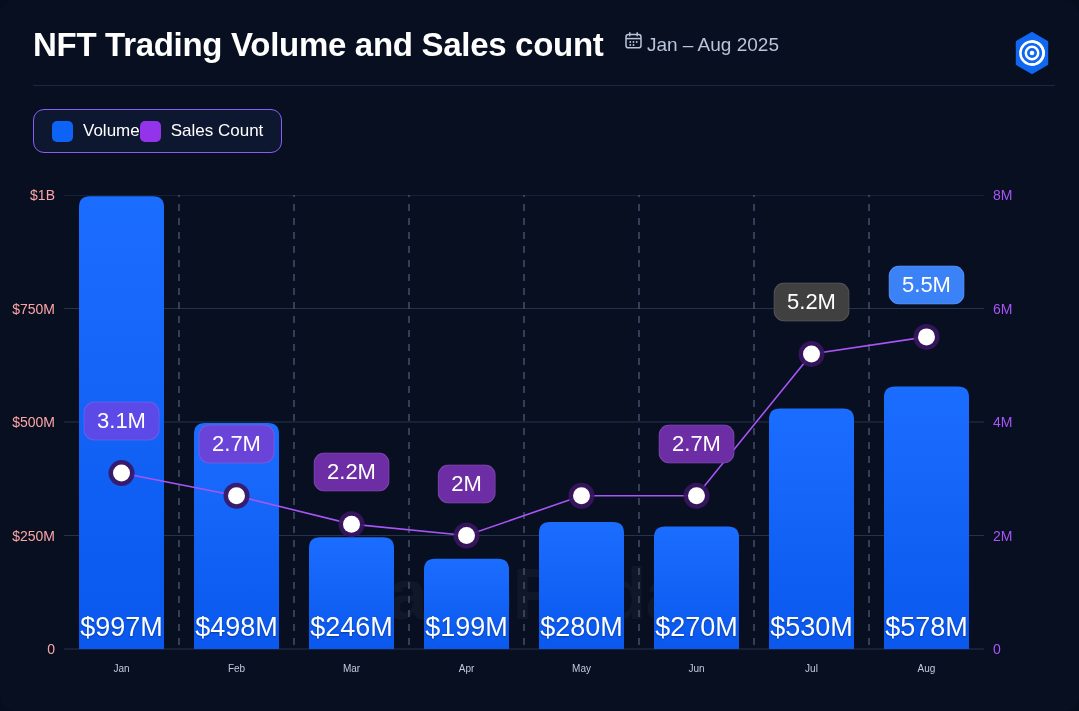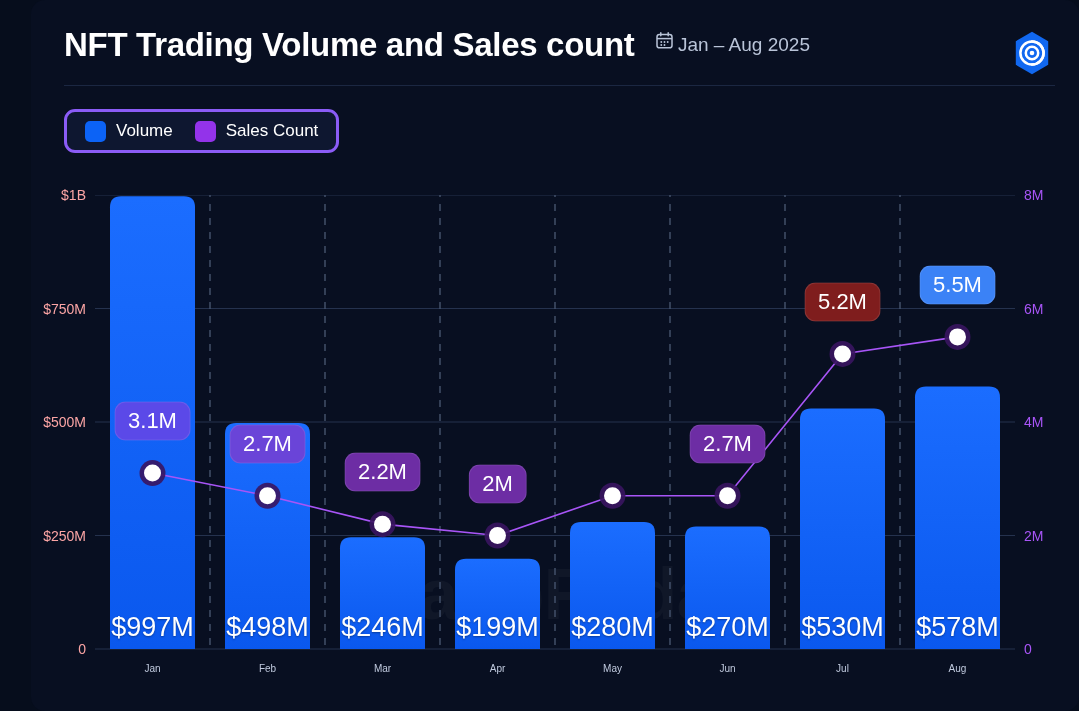--- a/index.html
+++ b/index.html
@@ -9,21 +9,20 @@
     font-family:"Liberation Sans", sans-serif;
     color:#e8edf7;
     position:relative;
     overflow:hidden;
   }
   #card {
     position:absolute; inset:0;
     background:#080f21;
     border-radius:14px;
     overflow:hidden;
-    margin-left:31px;
   }
 
   
   #header {
     position:absolute; left:33px; top:16px; right:24px; height:62px;
   }
   #title {
     font-size:33px; font-weight:bold; letter-spacing:-0.3px;
     color:#ffffff; display:inline-block; vertical-align:middle;
     line-height:58px;
@@ -40,22 +39,22 @@
     width:46px; height:46px;
   }
   #divider {
     position:absolute; left:33px; right:24px; top:85px; height:1px;
     background:#1b2742;
   }
 
   
   #legend {
     position:absolute; left:33px; top:109px;
-    height:44px; display:flex; align-items:center; gap:22px;
-    background:#0e1730; border:3px solid #8b5cf6;
+    height:44px; display:flex; align-items:center; 
+    background:#0e1730; border:1px solid #8b5cf6;
     border-radius:11px; padding:0 18px;
   }
   .legend-item { display:flex; align-items:center; gap:10px; }
   .swatch { width:21px; height:21px; border-radius:5px; }
   .legend-label { font-size:17px; color:#ffffff; }
 
   
   #plot {
     position:absolute;
     left:64px; top:195px; width:920px; height:455px;
@@ -242,18 +241,18 @@
         <div class="bar-value" style="left: 632.5px; bottom: 7px;">$270M</div>
         <div class="bar-value" style="left: 747.5px; bottom: 7px;">$530M</div>
         <div class="bar-value" style="left: 862.5px; bottom: 7px;">$578M</div>
       </div>
     <div id="badges">
         <div class="pt-badge" style="left: 57.5px; top: 226.075px; background: rgb(91, 73, 232);">3.1M</div>
         <div class="pt-badge" style="left: 172.5px; top: 248.775px; background: rgb(106, 68, 216);">2.7M</div>
         <div class="pt-badge" style="left: 287.5px; top: 277.15px; background: rgb(109, 45, 164);">2.2M</div>
         <div class="pt-badge" style="left: 402.5px; top: 288.5px; background: rgb(109, 45, 164);">2M</div>
         <div class="pt-badge" style="left: 632.5px; top: 248.775px; background: rgb(109, 45, 164);">2.7M</div>
-        <div class="pt-badge" style="left: 747.5px; top: 106.9px; background: #7f1d1d;">5.2M</div>
+        <div class="pt-badge" style="left: 747.5px; top: 106.9px; background: #404040;">5.2M</div>
         <div class="pt-badge" style="left: 862.5px; top: 89.875px; background: #3b82f6;">5.5M</div>
       </div>
   </div>
 
 </div>
 
 </body></html>

